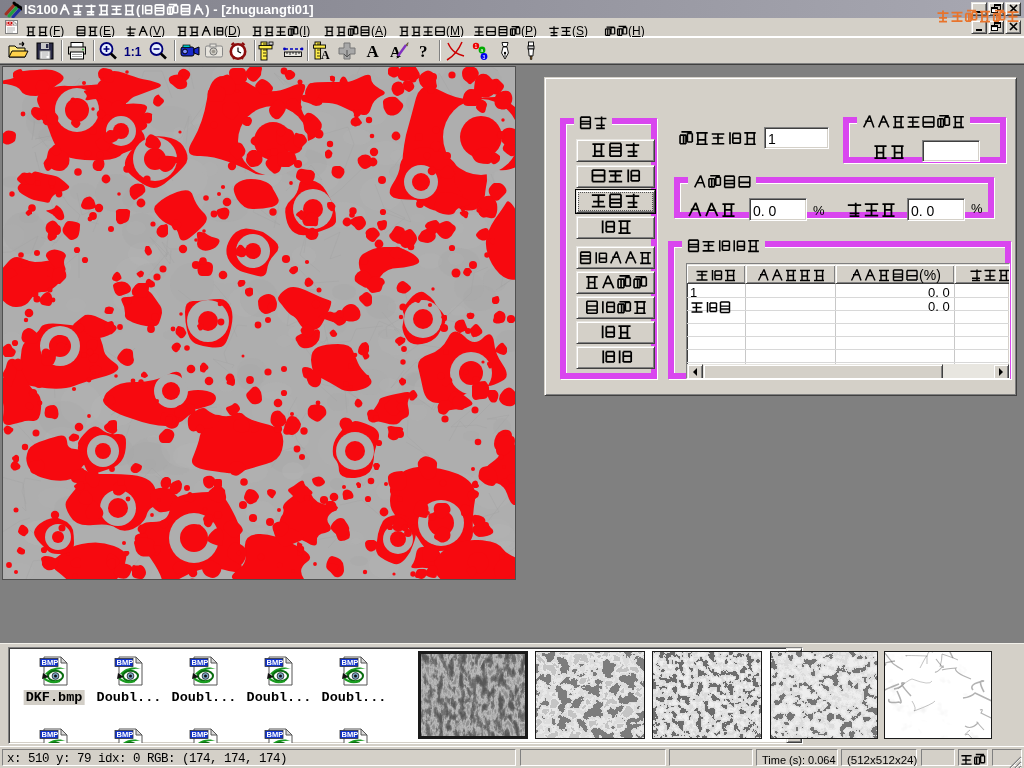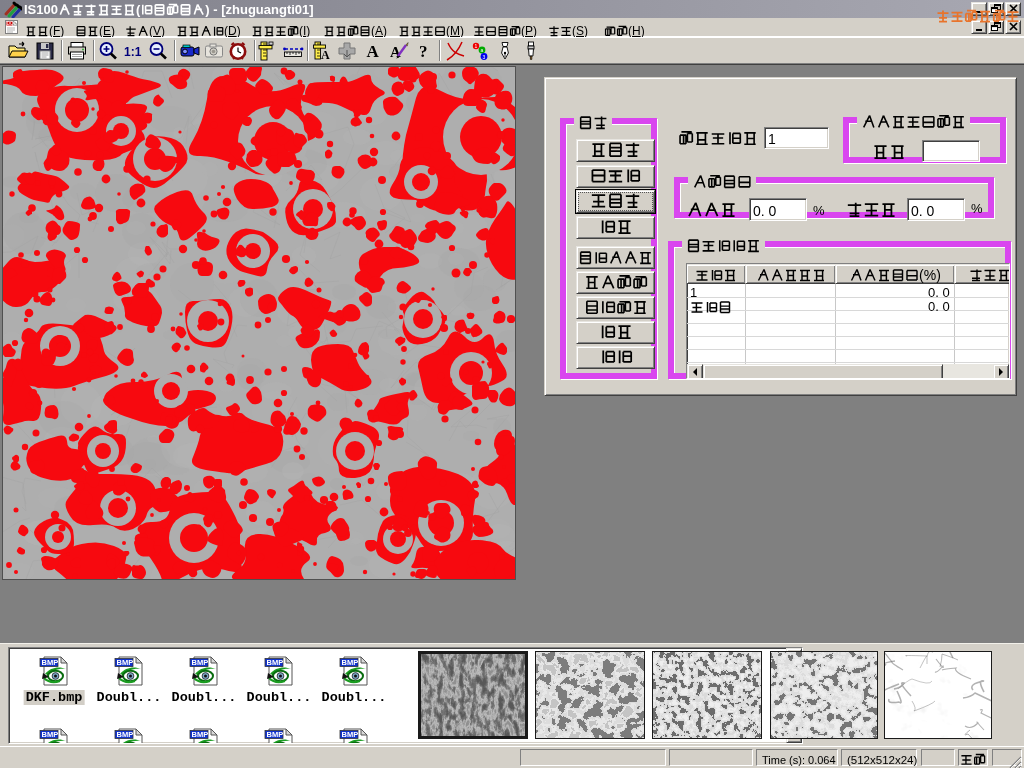--- a/index.html
+++ b/index.html
@@ -1674,20 +1674,23 @@
       <path d="M42 12 Q41 -4 48 -0 Q26 -11 33 -5" stroke="#666" stroke-width="0.8" fill="none" opacity="0.5"></path>
       <path d="M14 32 Q-5 39 -7 43 Q-20 34 -18 39" stroke="#666" stroke-width="1.5" fill="none" opacity="0.5"></path>
       <path d="M99 40 Q92 27 99 29 Q83 32 88 38" stroke="#666" stroke-width="1.6" fill="none" opacity="0.5"></path>
       <path d="M55 15 Q57 8 57 2 Q69 6 73 8" stroke="#666" stroke-width="0.9" fill="none" opacity="0.5"></path>
       <path d="M78 46 Q86 45 90 41 Q117 54 112 51" stroke="#666" stroke-width="1.4" fill="none" opacity="0.5"></path>
       <path d="M26 44 Q12 29 19 31 Q16 36 9 37" stroke="#666" stroke-width="1.5" fill="none" opacity="0.5"></path>
       <path d="M99 78 Q89 67 93 71 Q86 78 80 74" stroke="#666" stroke-width="1.1" fill="none" opacity="0.5"></path>
     </svg>
   </div>
 <div class="abs face" style="left:0;top:746px;width:1024px;height:22px;border-top:1px solid #fff">
+    <div class="panel abs" style="left:2px;top:2px;width:514px;height:17px">
+      <span class="mono" style="position:absolute;left:4px;top:2px;font-size:12.5px;letter-spacing:-0.5px">x: 510 y: 79 idx: 0 RGB: (174, 174, 174)</span>
+    </div>
     <div class="panel abs" style="left:520px;top:2px;width:146px;height:17px"></div>
     <div class="panel abs" style="left:669px;top:2px;width:84px;height:17px"></div>
     <div class="panel abs" style="left:756px;top:2px;width:82px;height:17px">
       <span style="position:absolute;left:5px;top:4px;font-size:11px">Time (s): 0.064</span>
     </div>
     <div class="panel abs" style="left:841px;top:2px;width:76px;height:17px">
       <span style="position:absolute;left:5px;top:4px;font-size:11.5px">(512x512x24)</span>
     </div>
     <div class="panel abs" style="left:921px;top:2px;width:34px;height:17px"></div>
     <div class="panel abs" style="left:958px;top:2px;width:30px;height:17px;text-align:center"><svg style="width:13px;height:13px;vertical-align:-1.7px" viewBox="0 0 14 14">

